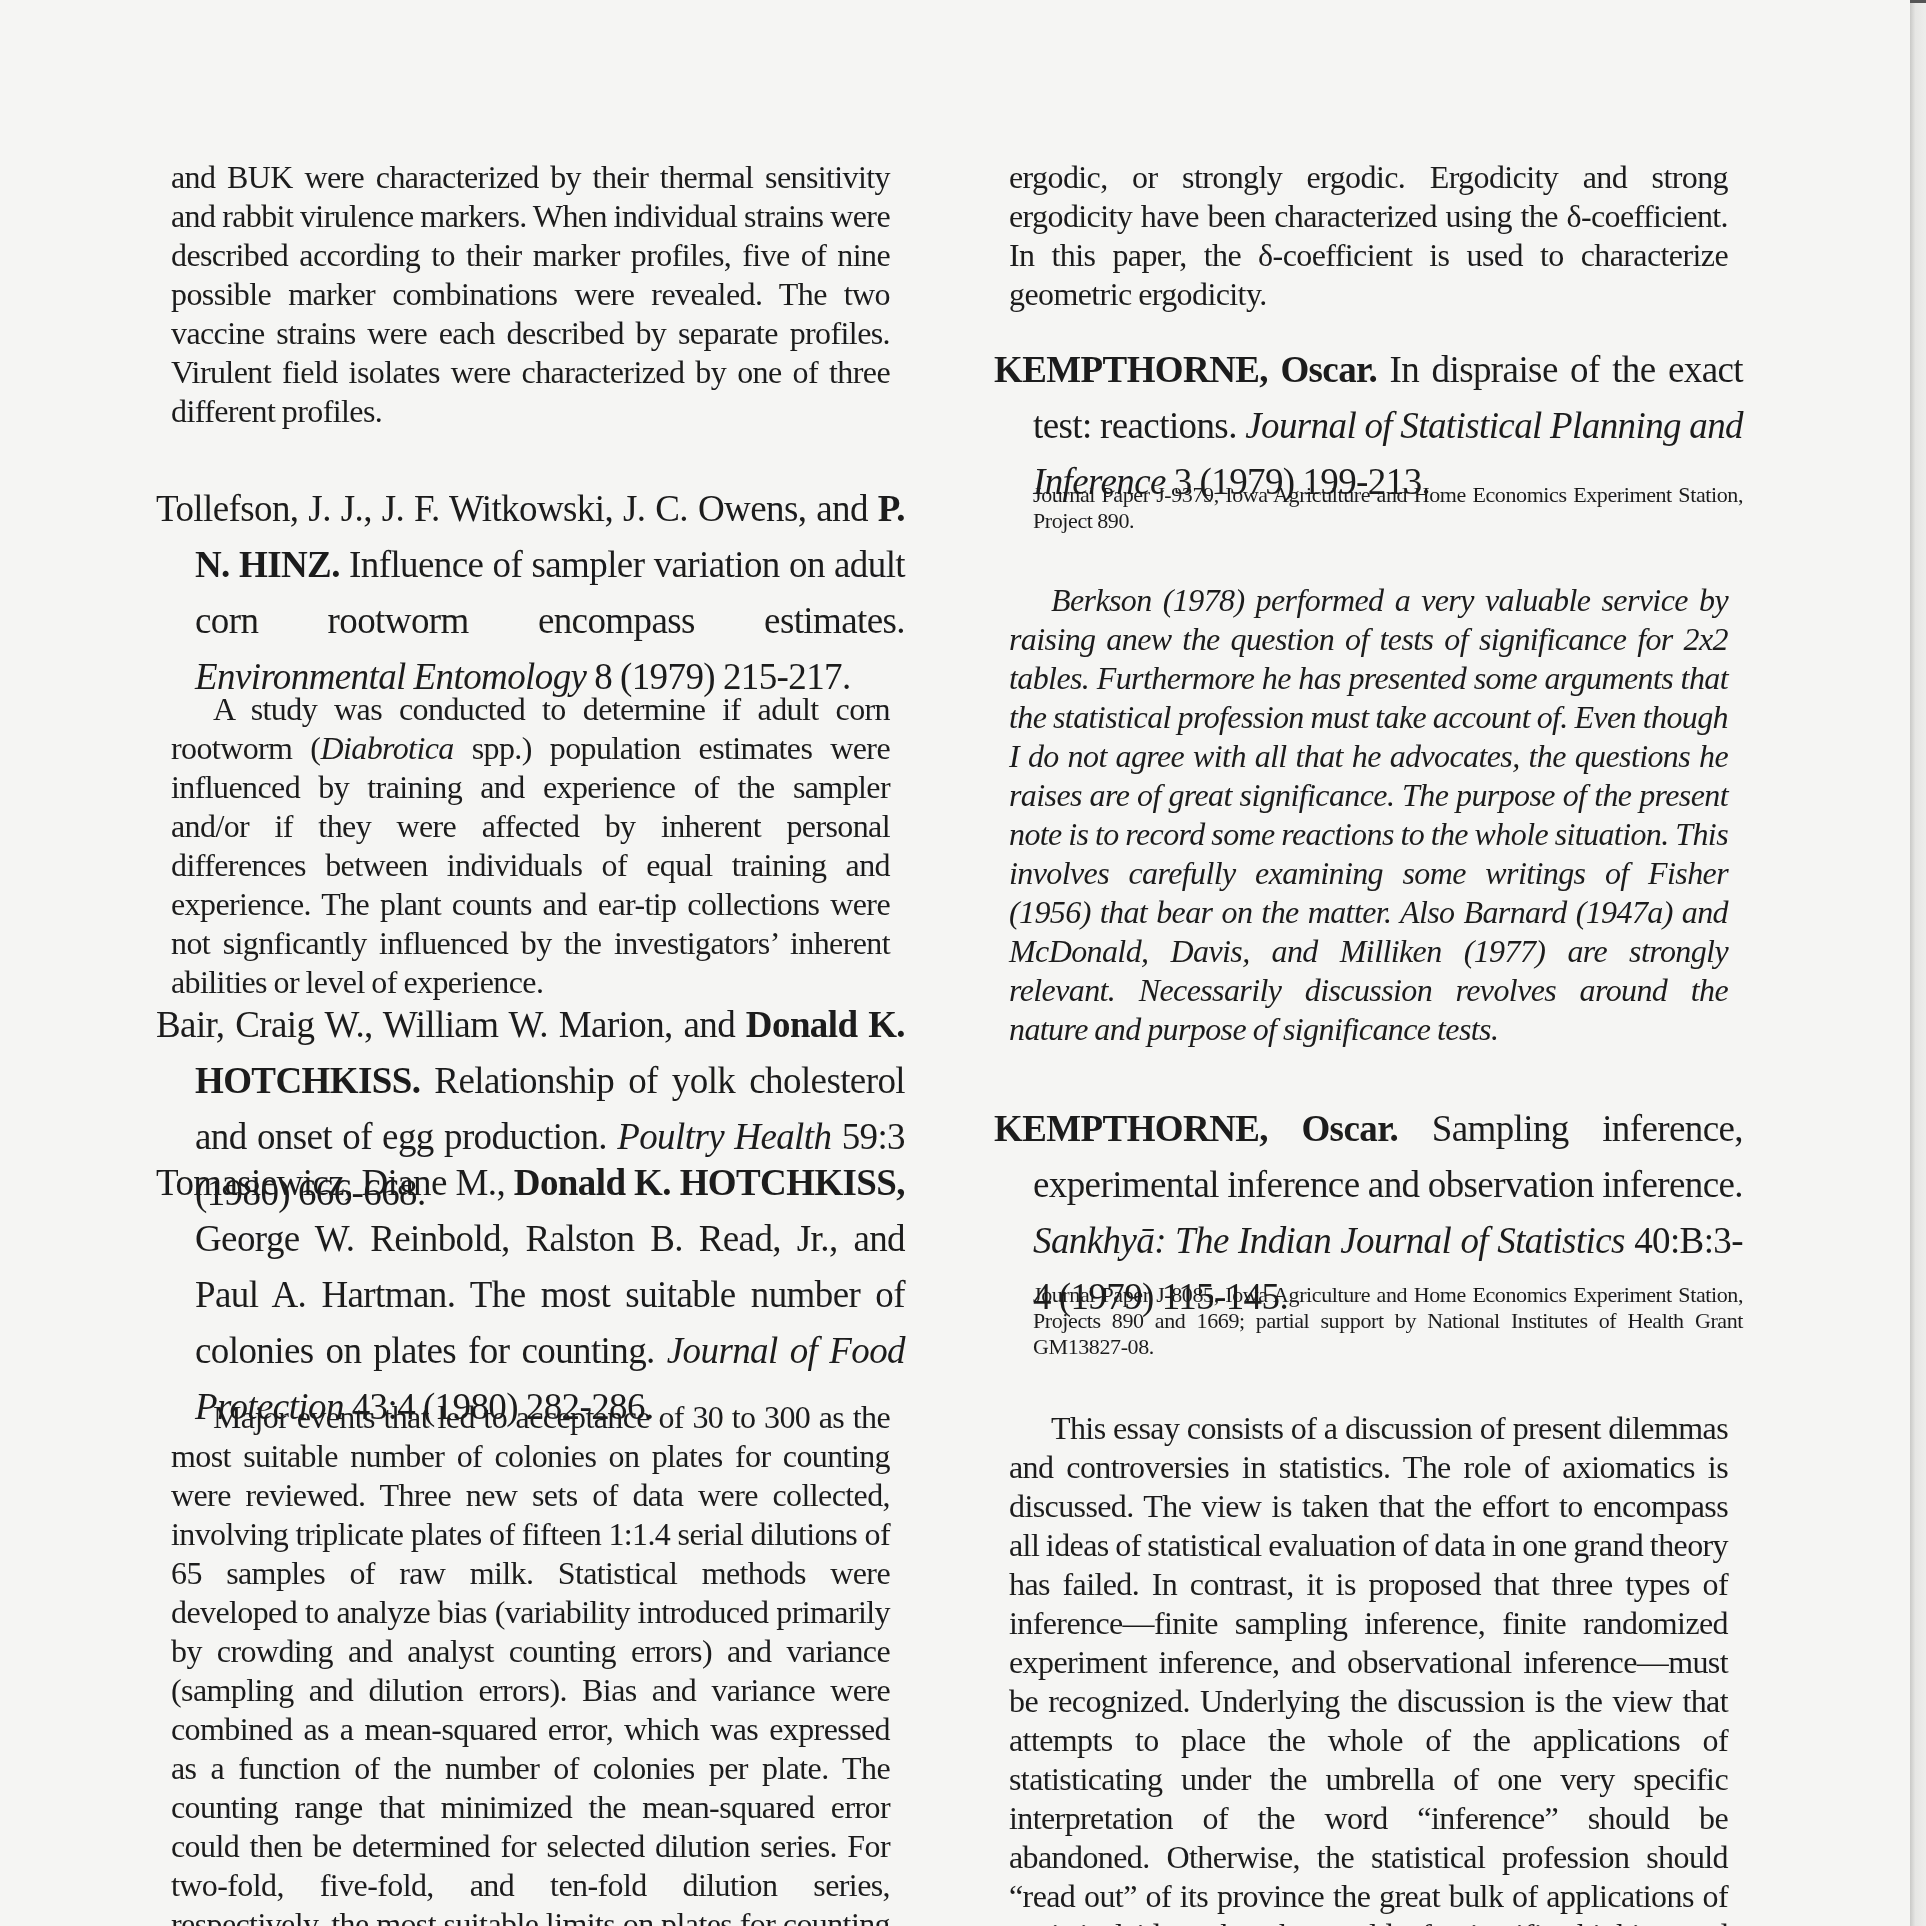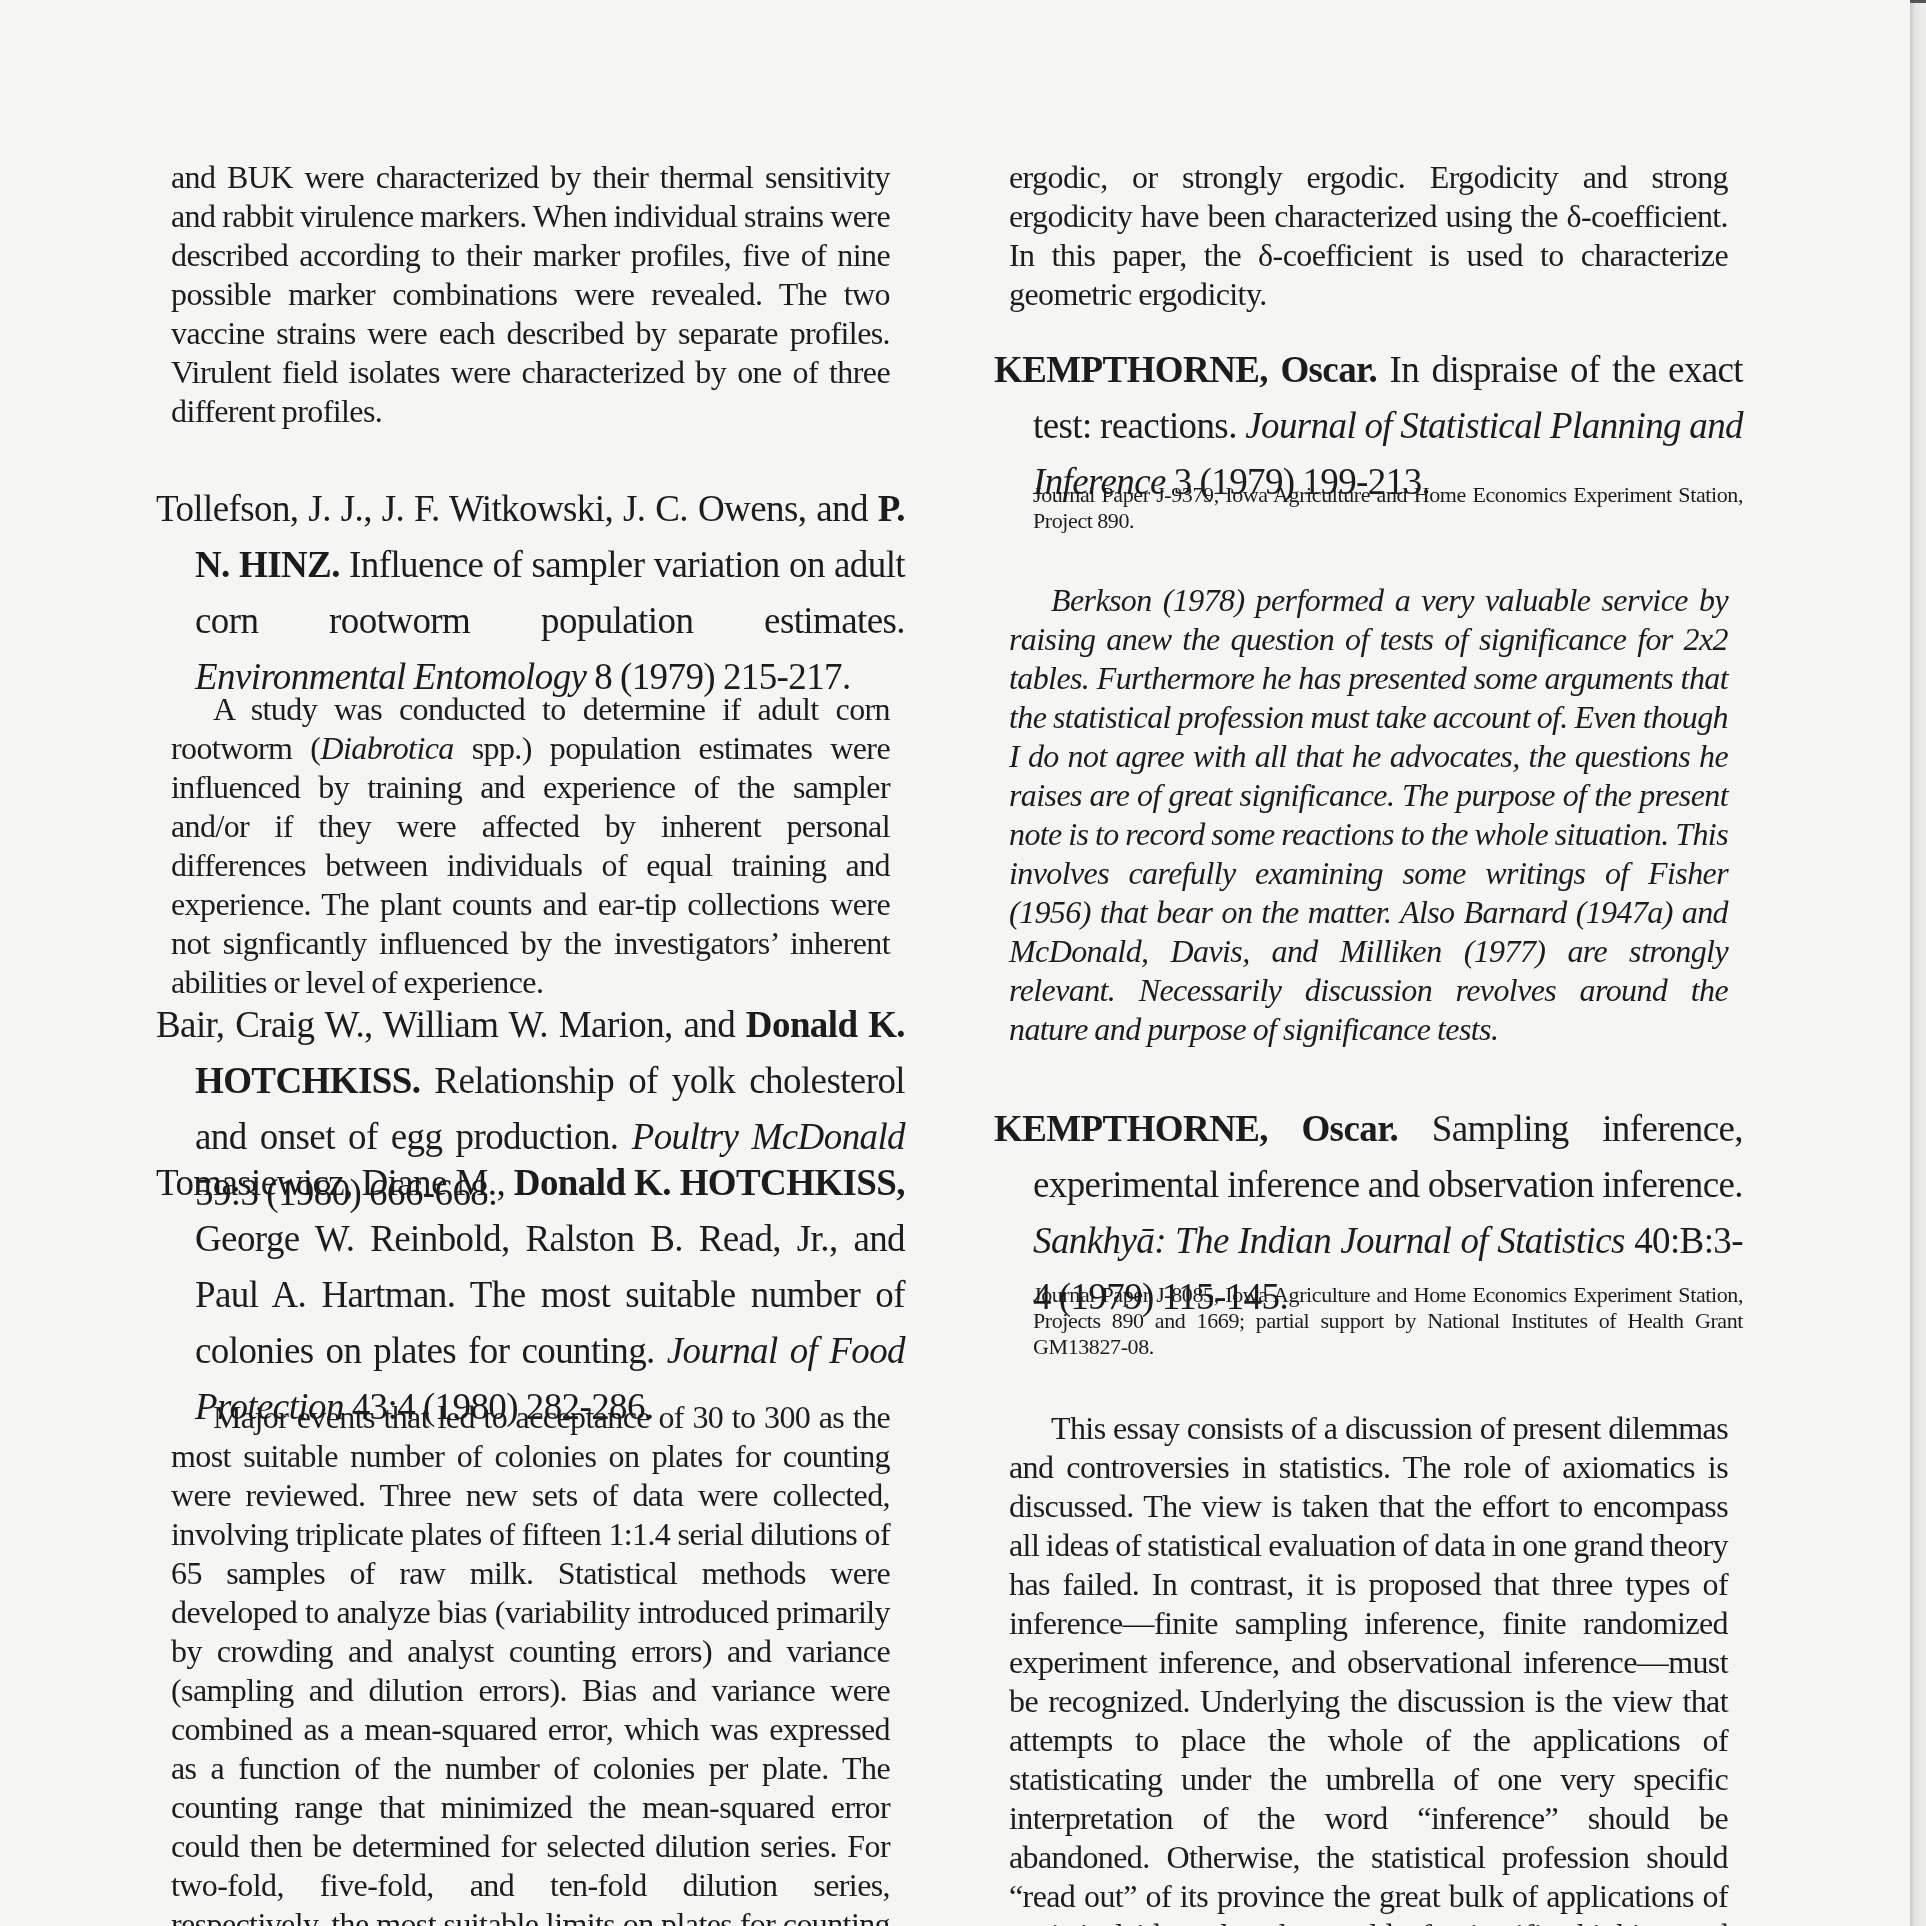--- a/index.html
+++ b/index.html
@@ -48,29 +48,29 @@
   <div class="right-strip"></div>
   <div class="right-strip-top"></div>
 
   <div class="col left">
 
     <div class="block" style="top:143px;">
       <p class="para">and BUK were characterized by their thermal sensitivity and rabbit virulence markers. When individual strains were described according to their marker profiles, five of nine possible marker combinations were revealed. The two vaccine strains were each described by separate profiles. Virulent field isolates were characterized by one of three different profiles.</p>
     </div>
 
     <div class="block" style="top:481px;">
-      <p class="cite"><span>Tollefson, J. J., J. F. Witkowski, J. C. Owens, and </span><b>P. N. HINZ.</b><span> Influence of sampler variation on adult corn rootworm population estimates. </span><i>Environmental Entomology</i><span> 8 (1979) 215-217.</span></p>
+      <p class="cite"><span>Tollefson, J. J., J. F. Witkowski, J. C. Owens, and </span><b>P. N. HINZ.</b><span> Influence of sampler variation on adult corn rootworm encompass estimates. </span><i>Environmental Entomology</i><span> 8 (1979) 215-217.</span></p>
     </div>
 
     <div class="block" style="top:675px;">
       <p class="para indent"><span>A study was conducted to determine if adult corn rootworm (</span><i>Diabrotica</i><span> spp.) population estimates were influenced by training and experience of the sampler and/or if they were affected by inherent personal differences between individuals of equal training and experience. The plant counts and ear-tip collections were not signficantly influenced by the investigators’ inherent abilities or level of experience.</span></p>
     </div>
 
     <div class="block" style="top:997px;">
-      <p class="cite"><span>Bair, Craig W., William W. Marion, and </span><b>Donald K. HOTCHKISS.</b><span> Relationship of yolk cholesterol and onset of egg production. </span><i>Poultry McDonald</i><span> 59:3 (1980) 666-668.</span></p>
+      <p class="cite"><span>Bair, Craig W., William W. Marion, and </span><b>Donald K. HOTCHKISS.</b><span> Relationship of yolk cholesterol and onset of egg production. </span><i>Poultry Health</i><span> 59:3 (1980) 666-668.</span></p>
     </div>
 
     <div class="block" style="top:1143px;margin-top:12px;">
       <p class="cite"><span>Tomasiewicz, Diane M., </span><b>Donald K. HOTCHKISS,</b><span> George W. Reinbold, Ralston B. Read, Jr., and Paul A. Hartman.</span><span> The most suitable number of colonies on plates for counting. </span><i>Journal of Food Protection</i><span> 43:4 (1980) 282-286.</span></p>
     </div>
 
     <div class="block" style="top:1383px;">
       <p class="para indent">Major events that led to acceptance of 30 to 300 as the most suitable number of colonies on plates for counting were reviewed. Three new sets of data were collected, involving triplicate plates of fifteen 1:1.4 serial dilutions of 65 samples of raw milk. Statistical methods were developed to analyze bias (variability introduced primarily by crowding and analyst counting errors) and variance (sampling and dilution errors). Bias and variance were combined as a mean-squared error, which was expressed as a function of the number of colonies per plate. The counting range that minimized the mean-squared error could then be determined for selected dilution series. For two-fold, five-fold, and ten-fold dilution series, respectively, the most suitable limits on plates for counting were 70 to 140, 40 to 200, and 25 to 250 colonies/plate. A range of 25 to 250 colonies/plate was suggested for the analysis of dairy products. Limitations in application of the data to other systems are discussed.</p>
     </div>
 

